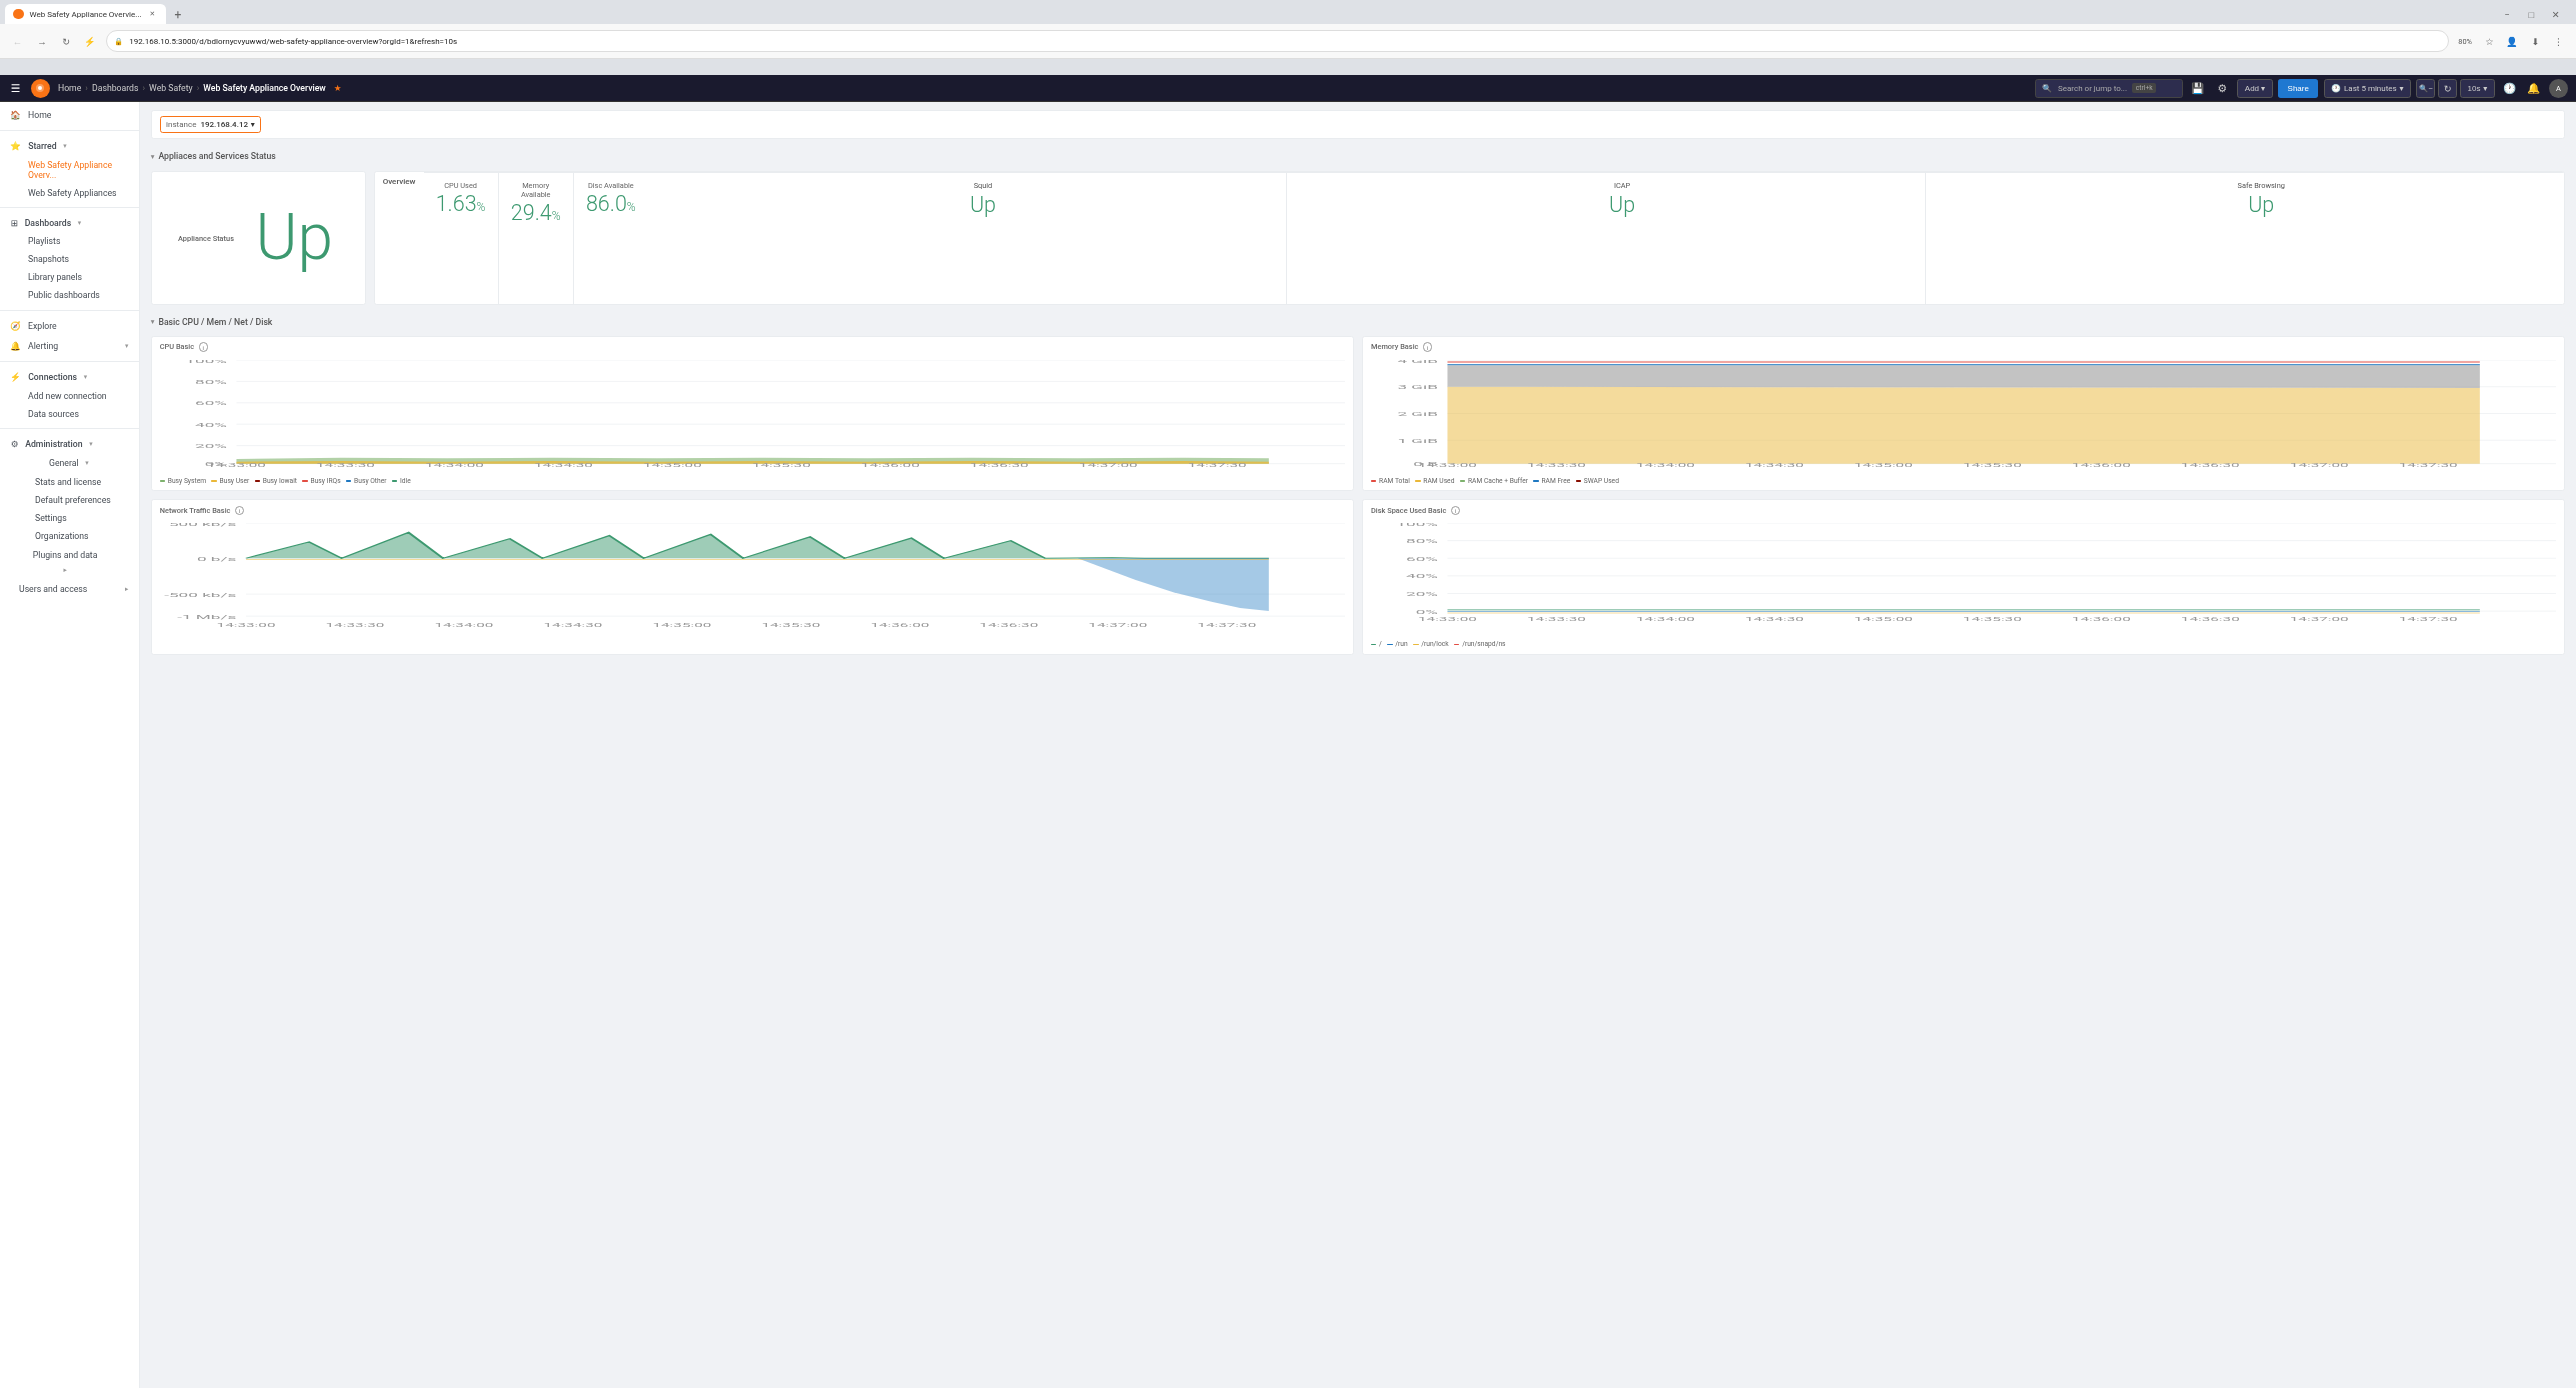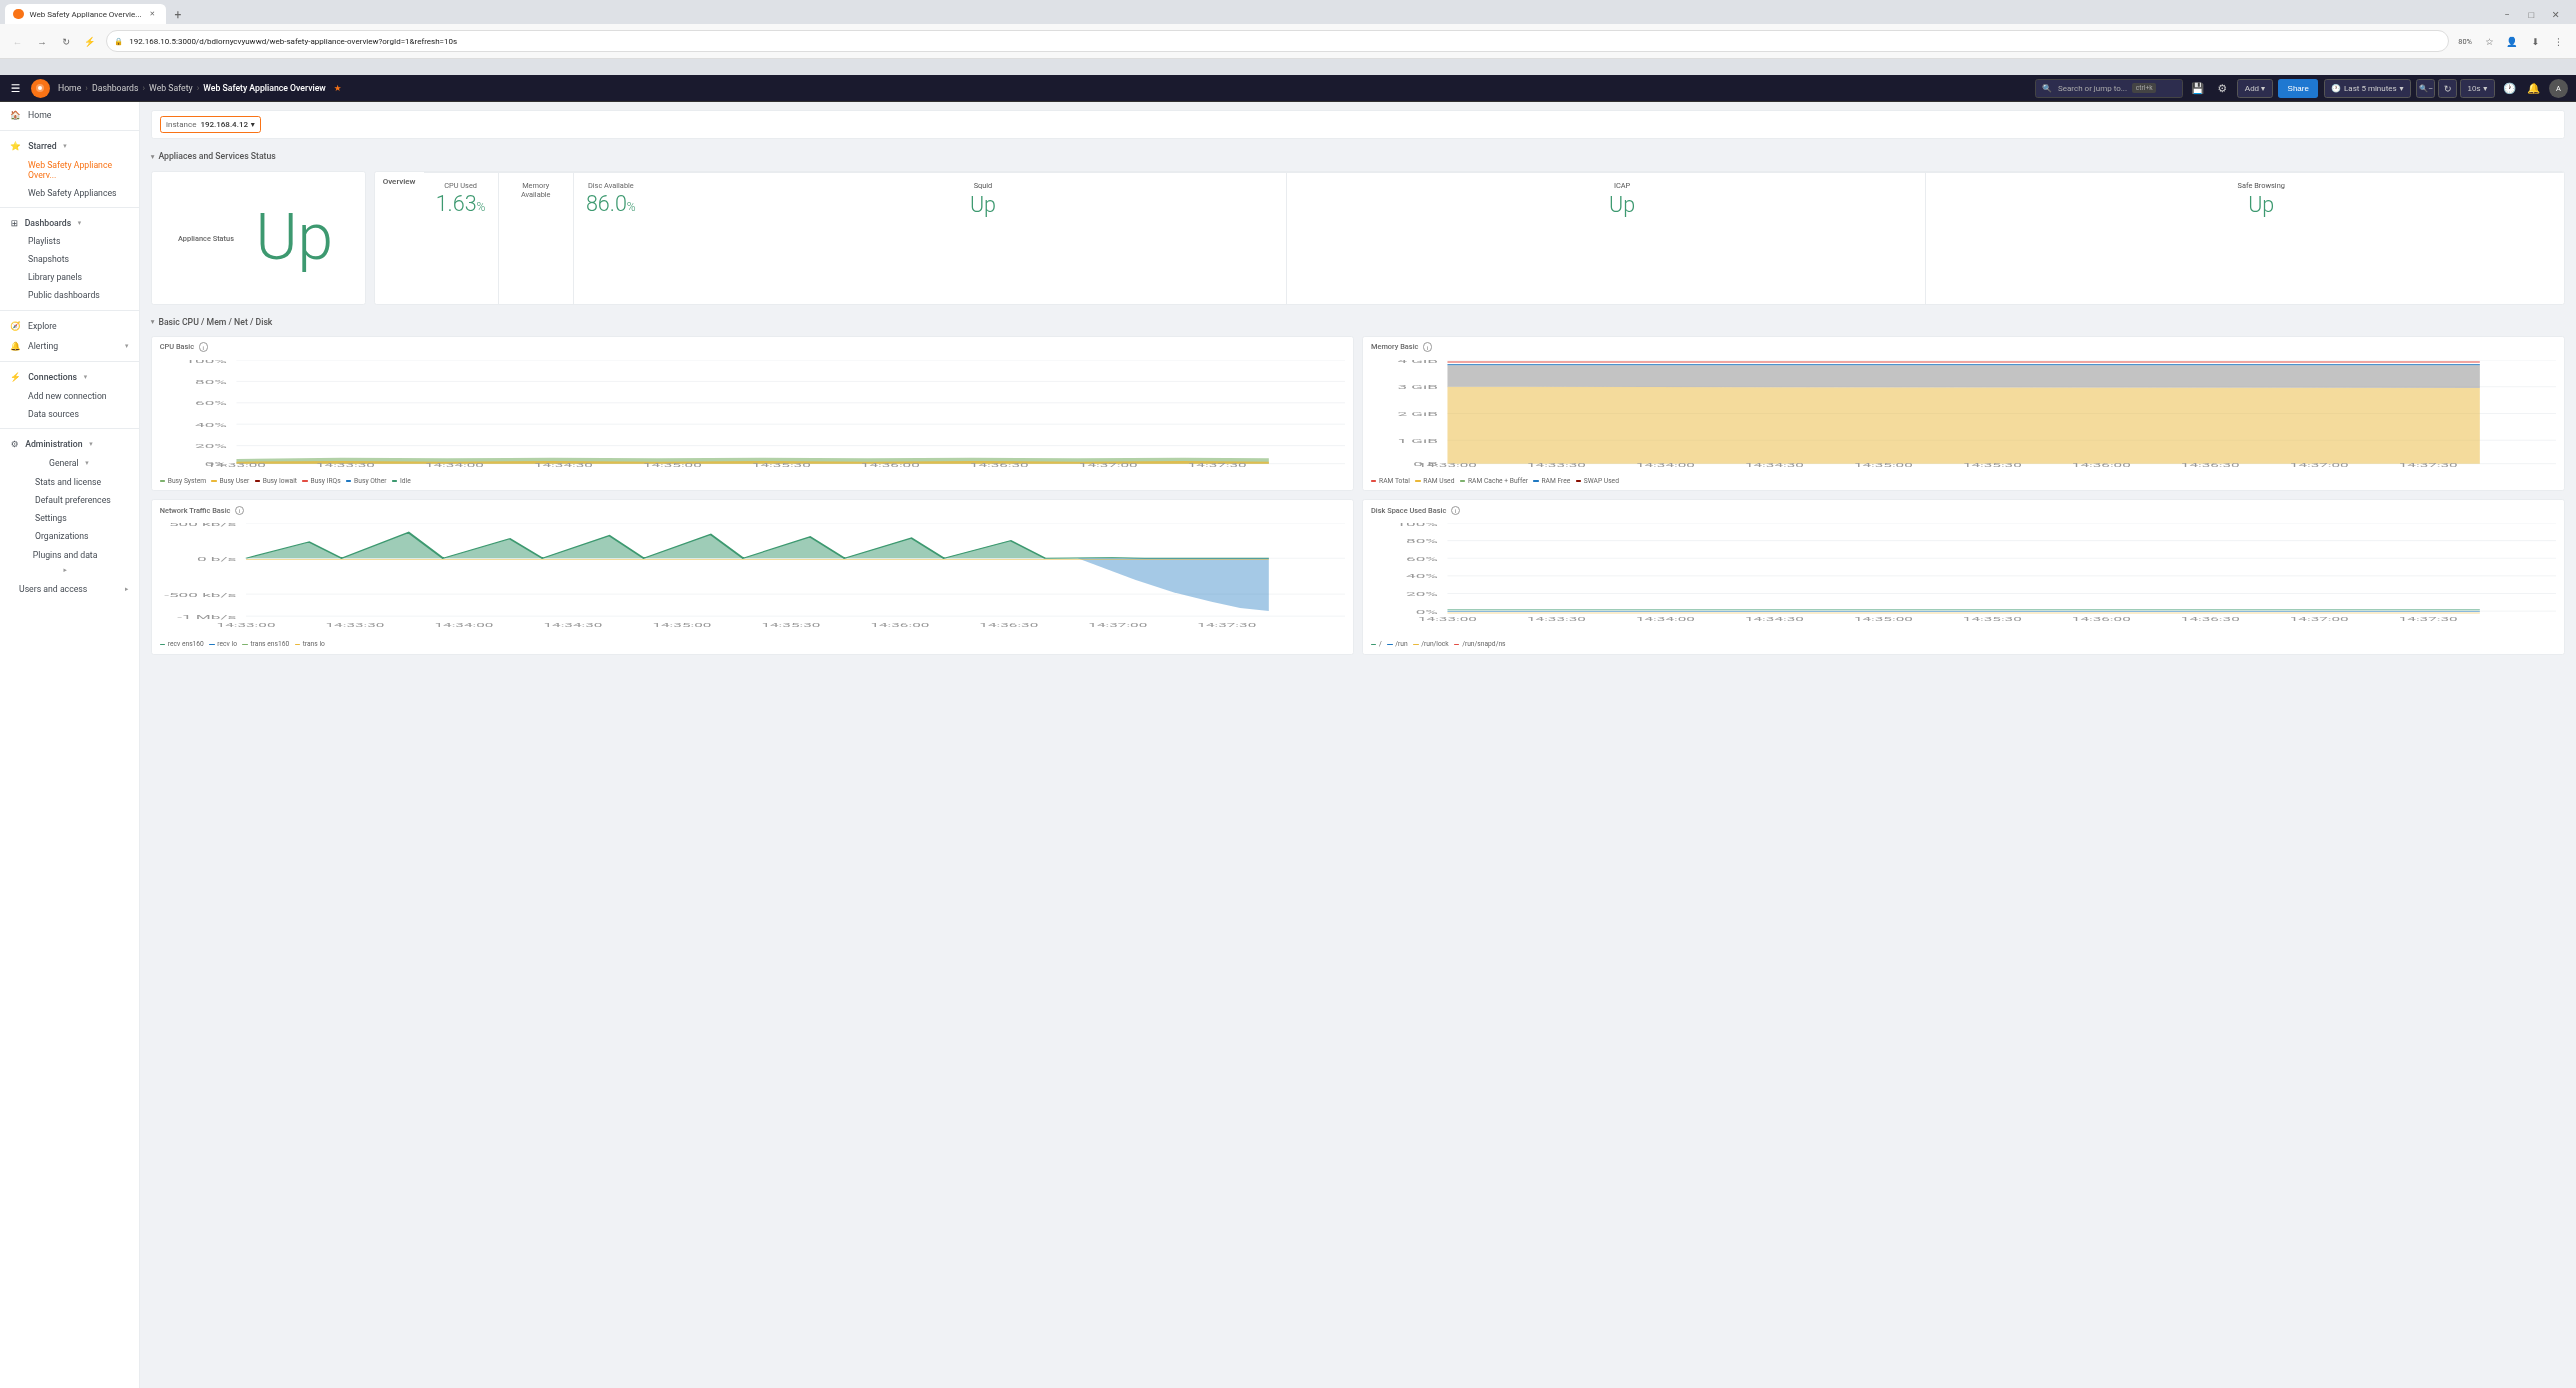--- a/index.html
+++ b/index.html
@@ -343,20 +343,23 @@
             <div class="overview-title">Overview</div>
             <div class="metrics-row">
               <div class="metric-block">
                 <div class="metric-label">CPU Used</div>
                 <div class="metric-value">
                   <span>1.63</span><span class="percent">%</span>
                 </div>
               </div>
               <div class="metric-block">
                 <div class="metric-label">Memory Available</div>
+                <div class="metric-value">
+                  <span>29.4</span><span class="percent">%</span>
+                </div>
               </div>
               <div class="metric-block">
                 <div class="metric-label">Disc Available</div>
                 <div class="metric-value">
                   <span>86.0</span><span class="percent">%</span>
                 </div>
               </div>
             </div>
             <div class="services-row">
               <div class="service-block">
@@ -551,38 +554,20 @@
                 <text x="159" y="165" text-anchor="middle" font-size="8" fill="#999">14:34:00</text>
                 <text x="216" y="165" text-anchor="middle" font-size="8" fill="#999">14:34:30</text>
                 <text x="273" y="165" text-anchor="middle" font-size="8" fill="#999">14:35:00</text>
                 <text x="330" y="165" text-anchor="middle" font-size="8" fill="#999">14:35:30</text>
                 <text x="387" y="165" text-anchor="middle" font-size="8" fill="#999">14:36:00</text>
                 <text x="444" y="165" text-anchor="middle" font-size="8" fill="#999">14:36:30</text>
                 <text x="501" y="165" text-anchor="middle" font-size="8" fill="#999">14:37:00</text>
                 <text x="558" y="165" text-anchor="middle" font-size="8" fill="#999">14:37:30</text>
               </svg>
             </div>
-            <div class="chart-legend">
-              <div class="legend-item">
-                <div class="legend-dot" style="background:#3d9970"></div>
-                <span>recv ens160</span>
-              </div>
-              <div class="legend-item">
-                <div class="legend-dot" style="background:#1F78C1"></div>
-                <span>recv lo</span>
-              </div>
-              <div class="legend-item">
-                <div class="legend-dot" style="background:#7EB26D"></div>
-                <span>trans ens160</span>
-              </div>
-              <div class="legend-item">
-                <div class="legend-dot" style="background:#EAB839"></div>
-                <span>trans lo</span>
-              </div>
-            </div>
           </div>
 
           <div class="panel chart-panel">
             <div class="panel-title">
               <span>Disk Space Used Basic</span>
               <span class="info-icon">i</span>
             </div>
             <div class="chart-area">
               <svg class="chart" viewBox="0 0 620 170" preserveAspectRatio="none" style="font-size:12px">
 

